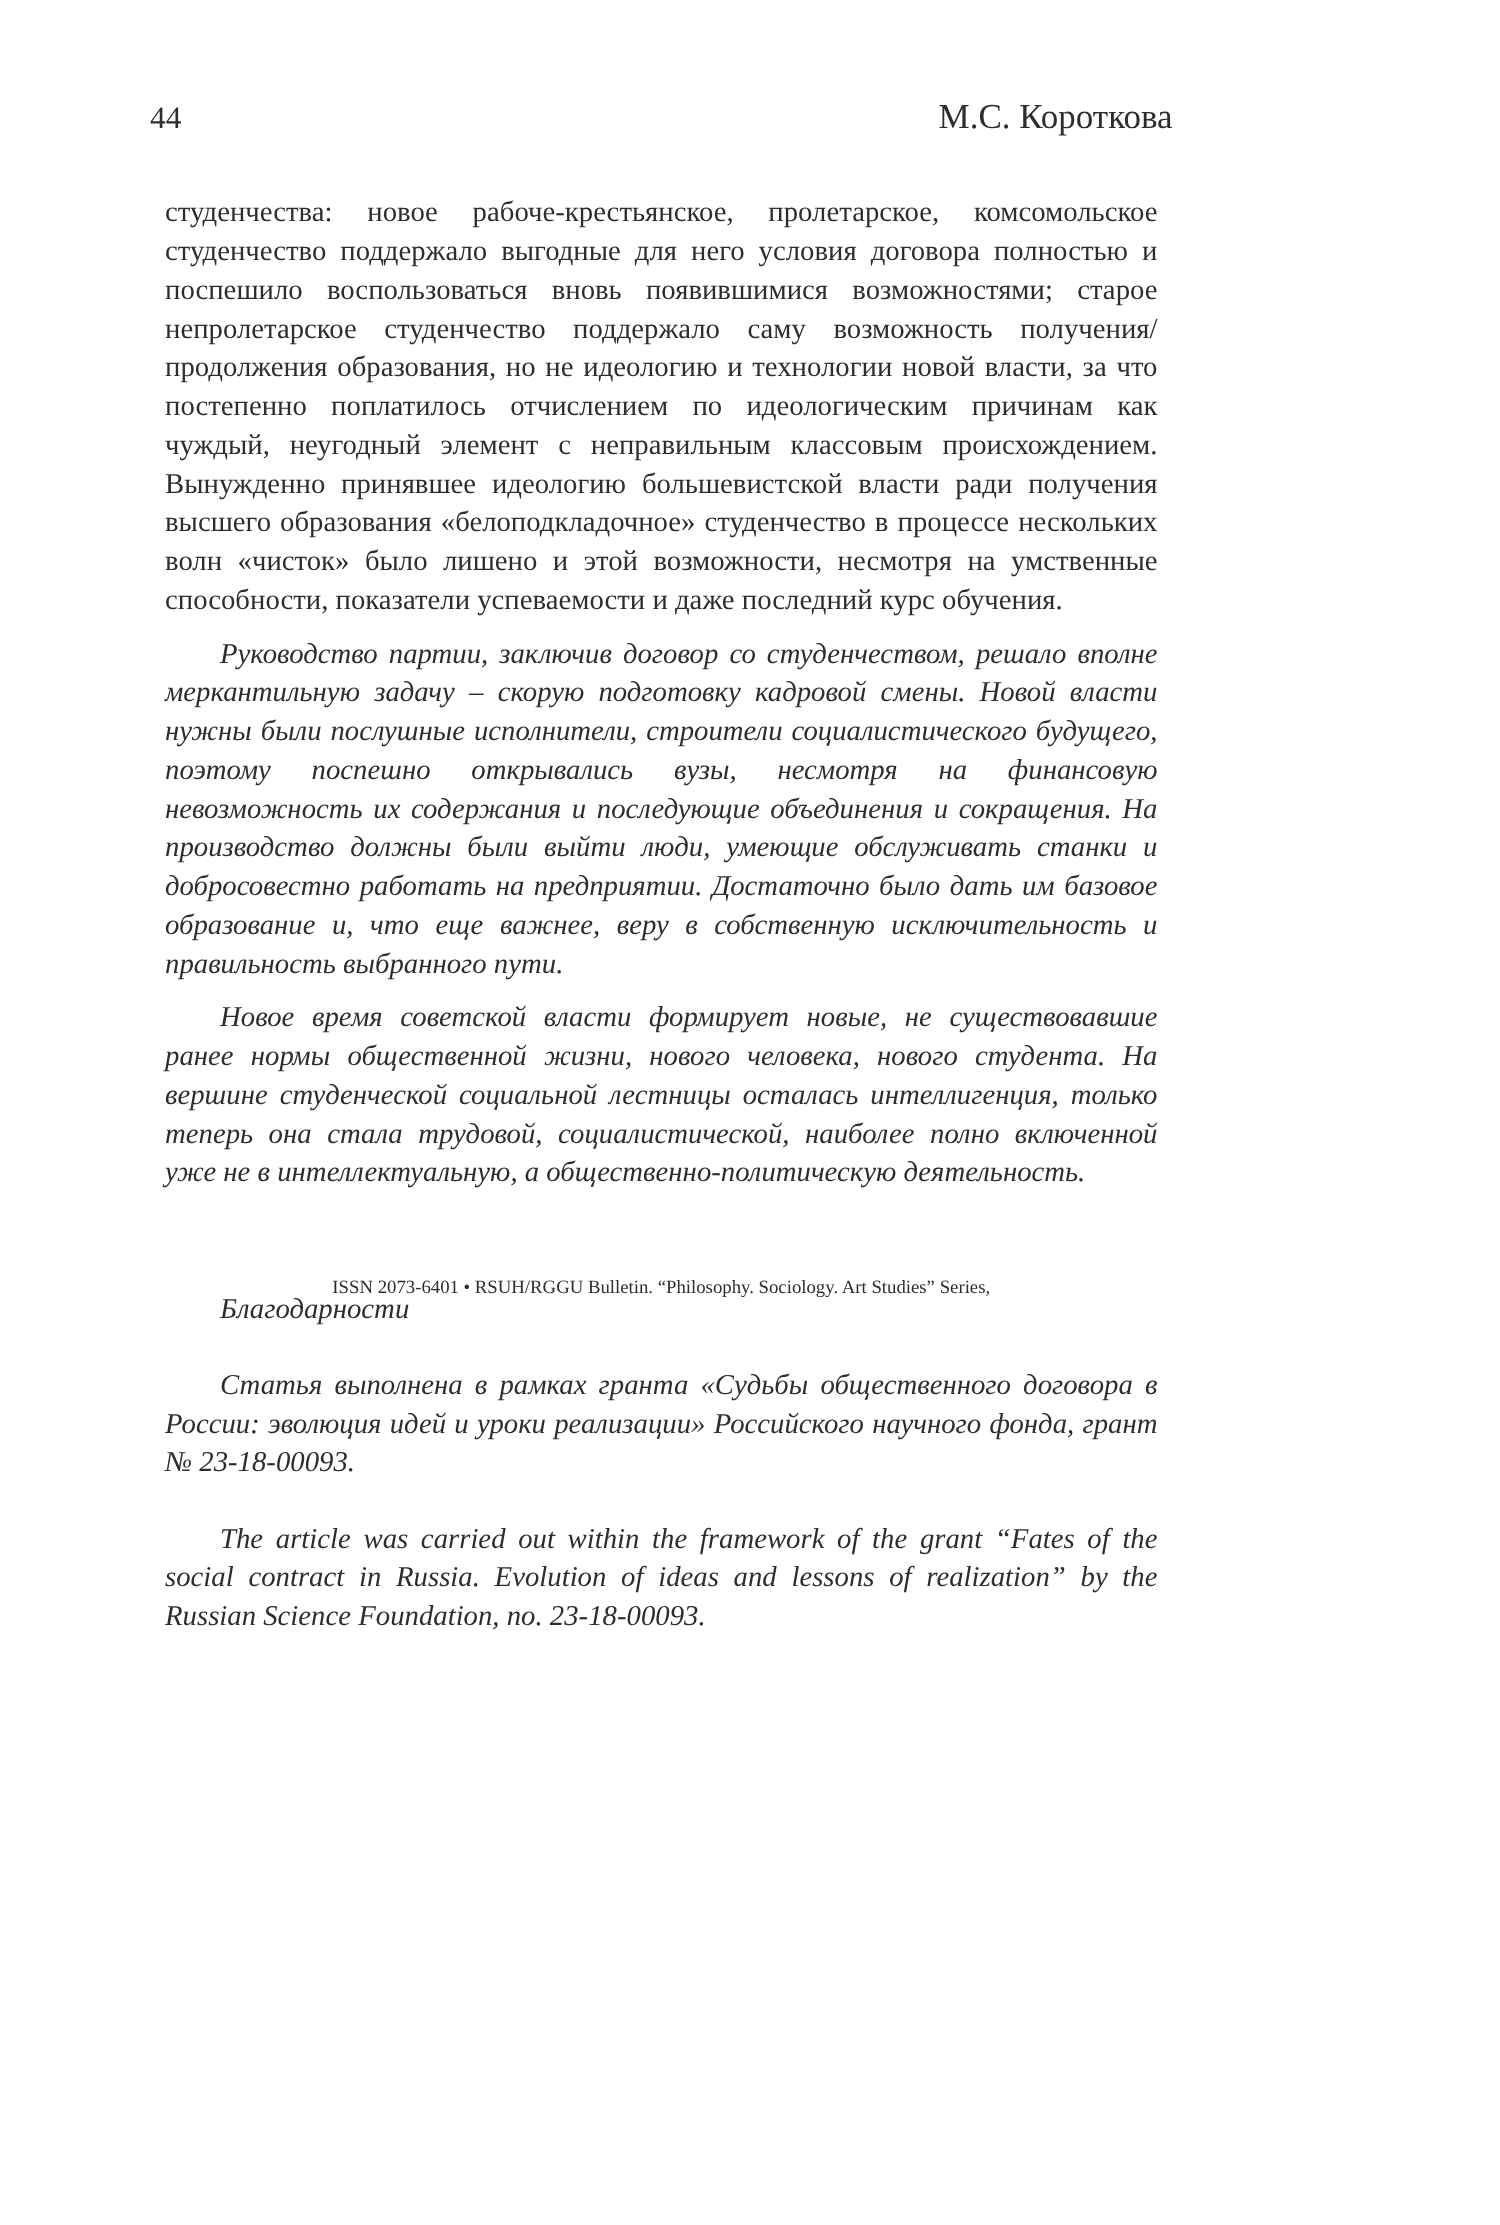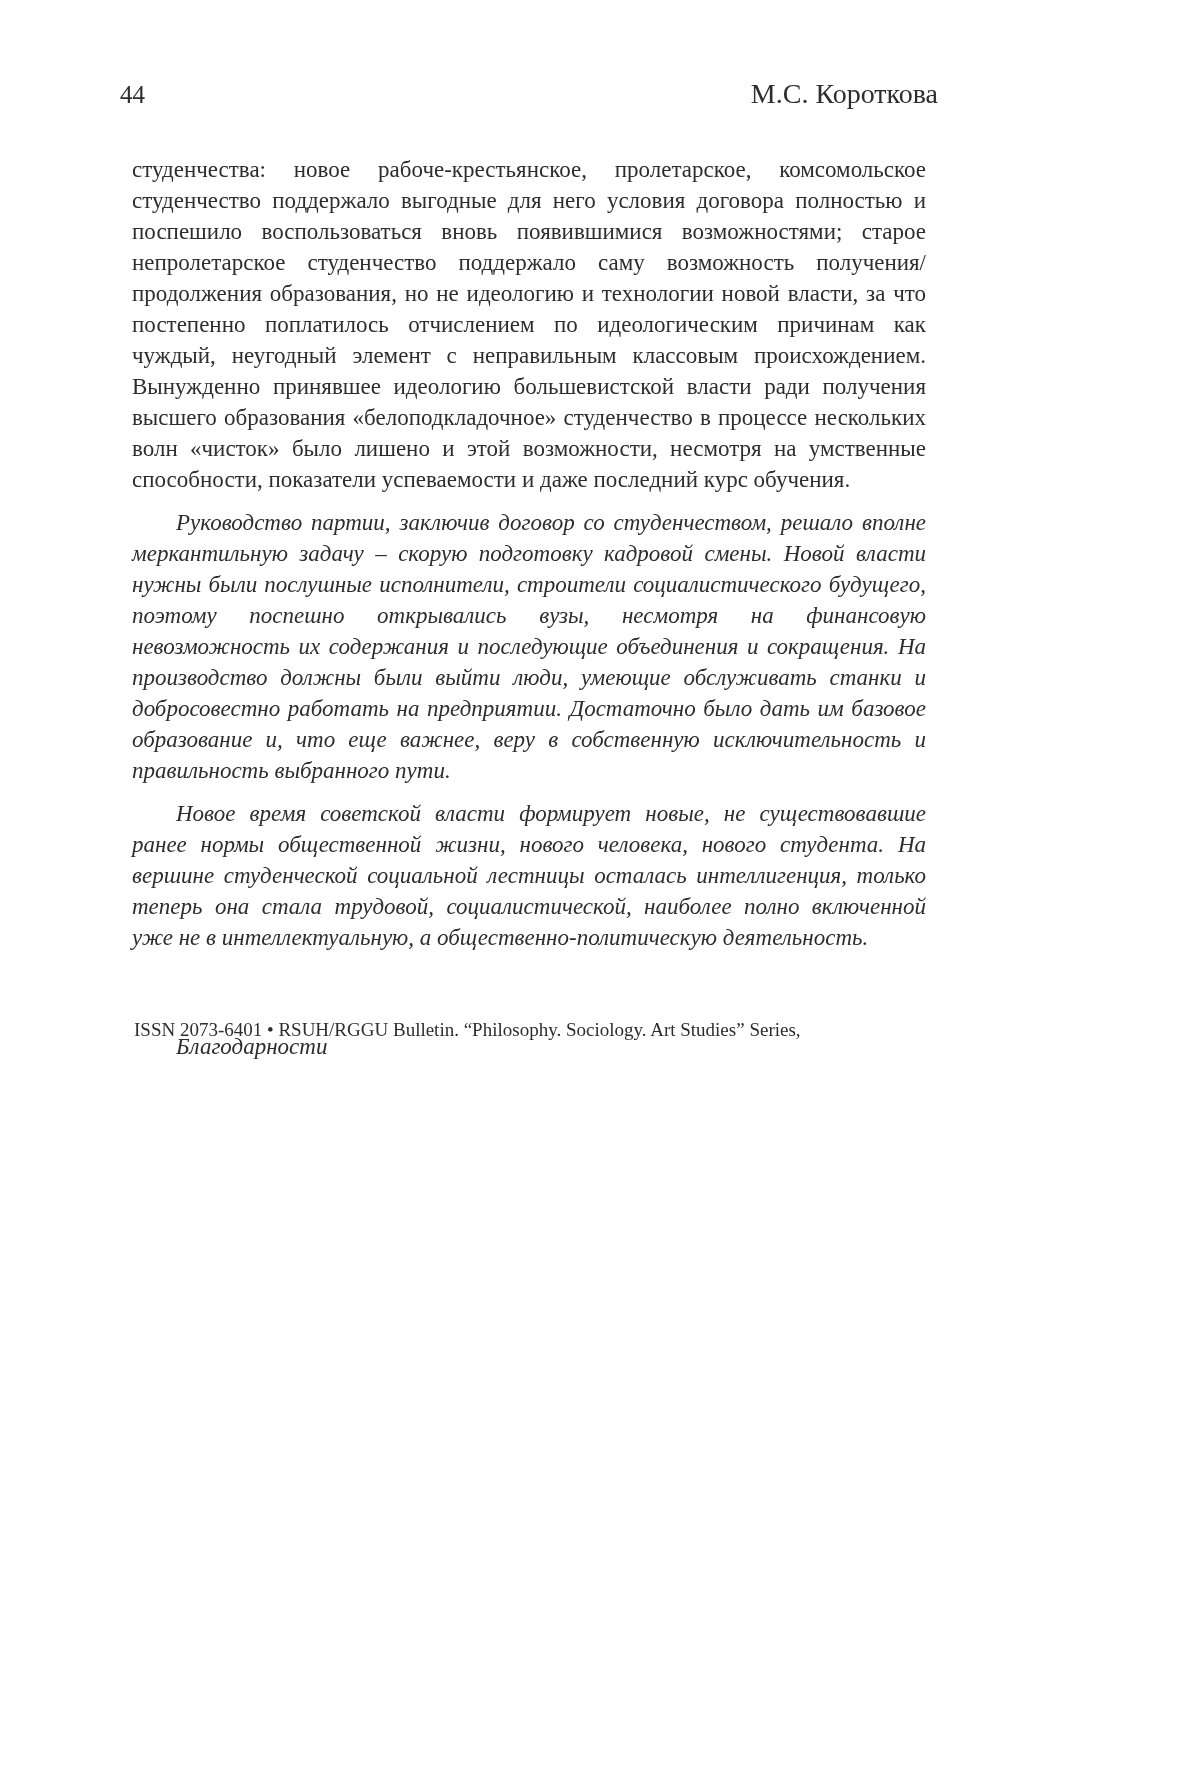--- a/index.html
+++ b/index.html
@@ -35,44 +35,50 @@
   .section-heading {
     font-style: italic;
     font-weight: normal;
     font-size: 23px;
     line-height: 31px;
     margin: 78px 0 0 56px;
   }
   .section-text { margin-top: 30px !important; }
   .footer {
     position: absolute;
-    left: 134px;
+    left: 120px;
     bottom: 242px;
     width: 818px;
-    text-align: left;
-    font-size: 19px;
+    text-align: center;
+    font-size: 15px;
     line-height: 32px;
   }
 </style>
 </head>
 <body>
 
 <div class="page">
 
   <div class="header">
     <span class="page-number">44</span>
     <span class="running-author">М.С. Короткова</span>
   </div>
 
   <div class="body-text">
     <p>студенчества: новое рабоче-крестьянское, пролетарское, комсомольское студенчество поддержало выгодные для него условия договора полностью и поспешило воспользоваться вновь появившимися возможностями; старое непролетарское студенчество поддержало саму возможность получения/продолжения образования, но не идеологию и технологии новой власти, за что постепенно поплатилось отчислением по идеологическим причинам как чуждый, неугодный элемент с неправильным классовым происхождением. Вынужденно принявшее идеологию большевистской власти ради получения высшего образования «белоподкладочное» студенчество в процессе нескольких волн «чисток» было лишено и этой возможности, несмотря на умственные способности, показатели успеваемости и даже последний курс обучения.</p>
     <p class="indent">Руководство партии, заключив договор со студенчеством, решало вполне меркантильную задачу – скорую подготовку кадровой смены. Новой власти нужны были послушные исполнители, строители социалистического будущего, поэтому поспешно открывались вузы, несмотря на финансовую невозможность их содержания и последующие объединения и сокращения. На производство должны были выйти люди, умеющие обслуживать станки и добросовестно работать на предприятии. Достаточно было дать им базовое образование и, что еще важнее, веру в собственную исключительность и правильность выбранного пути.</p>
     <p class="indent">Новое время советской власти формирует новые, не существовавшие ранее нормы общественной жизни, нового человека, нового студента. На вершине студенческой социальной лестницы осталась интеллигенция, только теперь она стала трудовой, социалистической, наиболее полно включенной уже не в интеллектуальную, а общественно-политическую деятельность.</p>
   </div>
 
   <h3 class="section-heading">Благодарности</h3>
+  <div class="body-text">
+    <p class="indent section-text">Статья выполнена в рамках гранта «Судьбы общественного договора в России: эволюция идей и уроки реализации» Российского научного фонда, грант № 23-18-00093.</p>
+  </div>
 
+  <div class="body-text">
+    <p class="indent section-text">The article was carried out within the framework of the grant “Fates of the social contract in Russia. Evolution of ideas and lessons of realization” by the Russian Science Foundation, no. 23-18-00093.</p>
+  </div>
 
   <div class="footer">
     <div>ISSN 2073-6401 • RSUH/RGGU Bulletin. “Philosophy. Sociology. Art Studies” Series,</div>
   </div>
 
 </div>
 
 </body></html>

